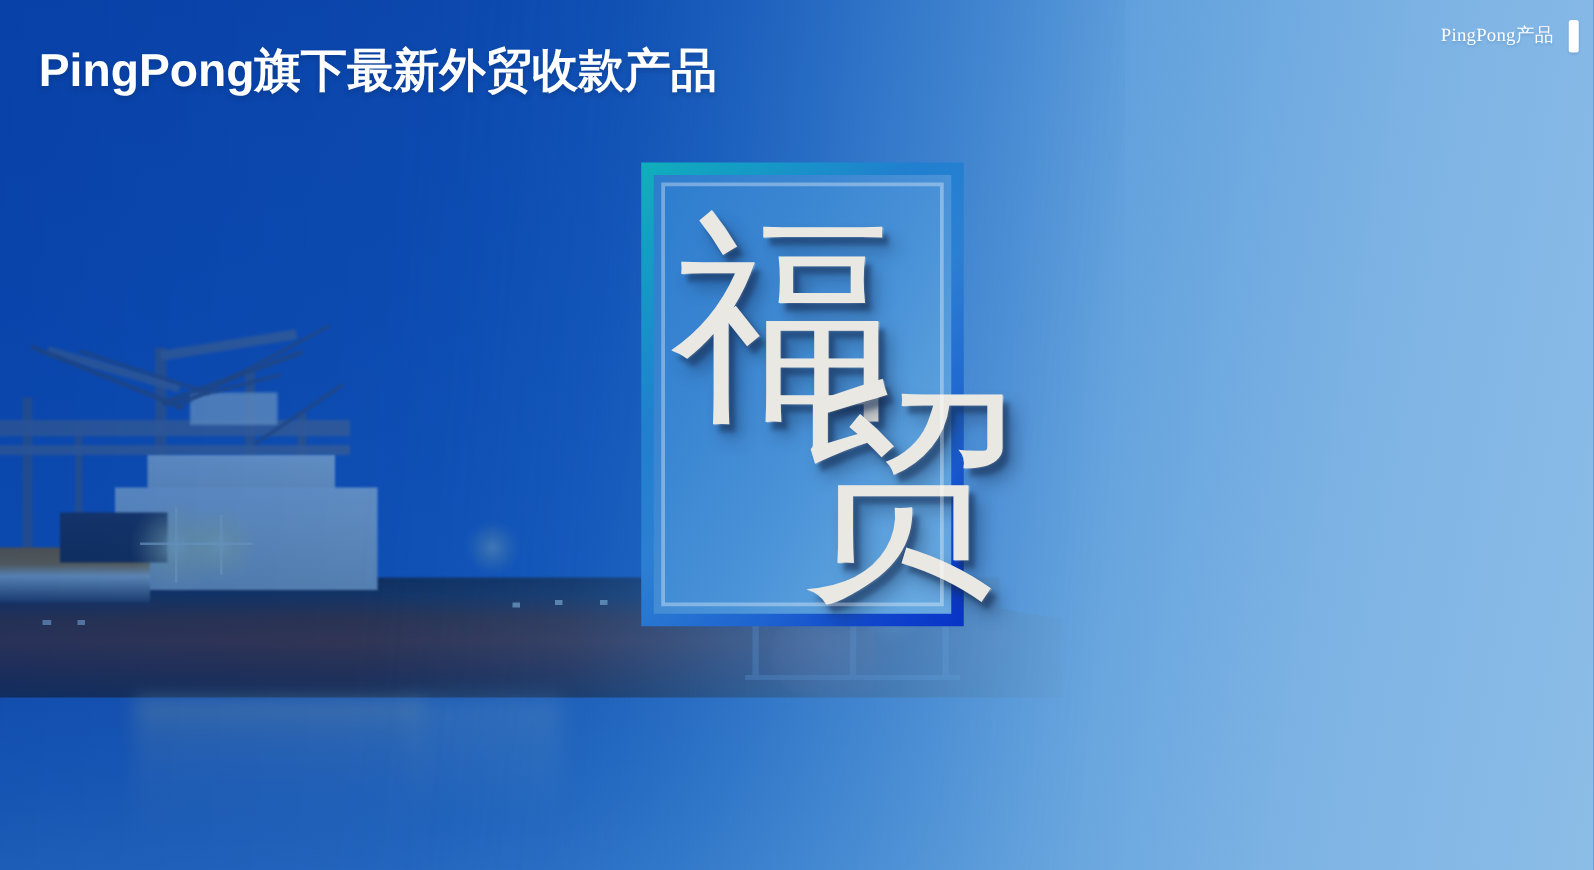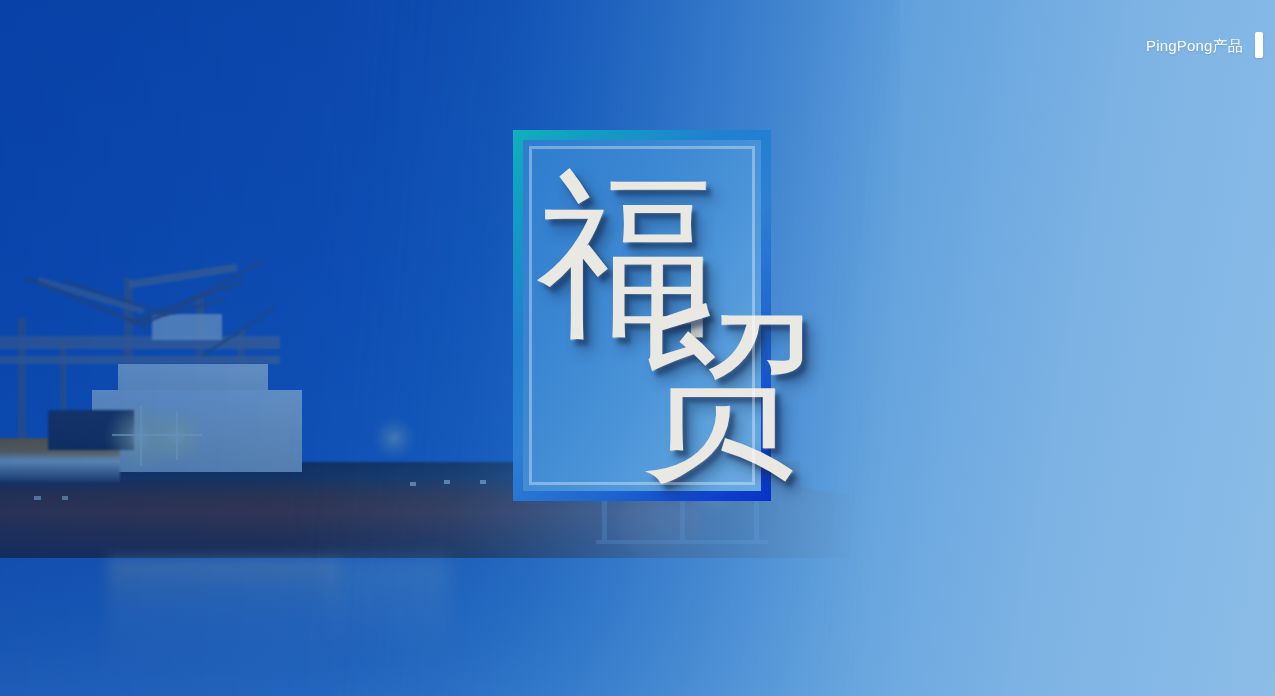--- a/index.html
+++ b/index.html
@@ -121,23 +121,24 @@
   }
   .red-orb {
     position:absolute; left:616px; top:488px; width:106px; height:74px;
     border-radius:50%;
     background:radial-gradient(ellipse at 40% 40%, rgba(196,96,86,.40), rgba(160,80,80,.14) 62%, rgba(150,80,80,0) 80%);
     filter:blur(2px);
   }
 
   
   .topbar {
-    position:absolute; right:0; top:16px; height:58px; width:460px;
+    position:absolute; right:0; top:0; height:58px; width:460px;
     display:flex; align-items:center; justify-content:flex-end;
     padding-right:7px;
+    font-family:Liberation Serif, serif;
   }
   .topbar-label {
     color:#ffffff; font-size:15px; letter-spacing:.2px;
     font-weight:400; line-height:1; white-space:nowrap;
     text-shadow:0 1px 2px rgba(20,60,120,.18);
   }
   .topbar-bar {
     width:8px; height:26px; background:#ffffff;
     border-radius:2px; margin-left:12px; margin-right:5px;
     box-shadow:0 1px 2px rgba(20,60,120,.18);
@@ -267,20 +268,21 @@
 
     <div class="blue-wash"></div>
     <div class="blue-wash2"></div>
   </div>
 
   <div class="topbar">
     <span class="topbar-label">PingPong产品</span>
     <span class="topbar-bar"></span>
   </div>
 
+  <h1 class="headline">PingPong旗下最新外贸收款产品</h1>
 
   <div class="logo-frame">
     <div class="logo-fill">
       <div class="logo-chars">
         <span class="cjk cjk-fu">福</span>
         <span class="cjk cjk-mao">贸</span>
       </div>
     </div>
     <div class="logo-frame-inner"></div>
   </div>

